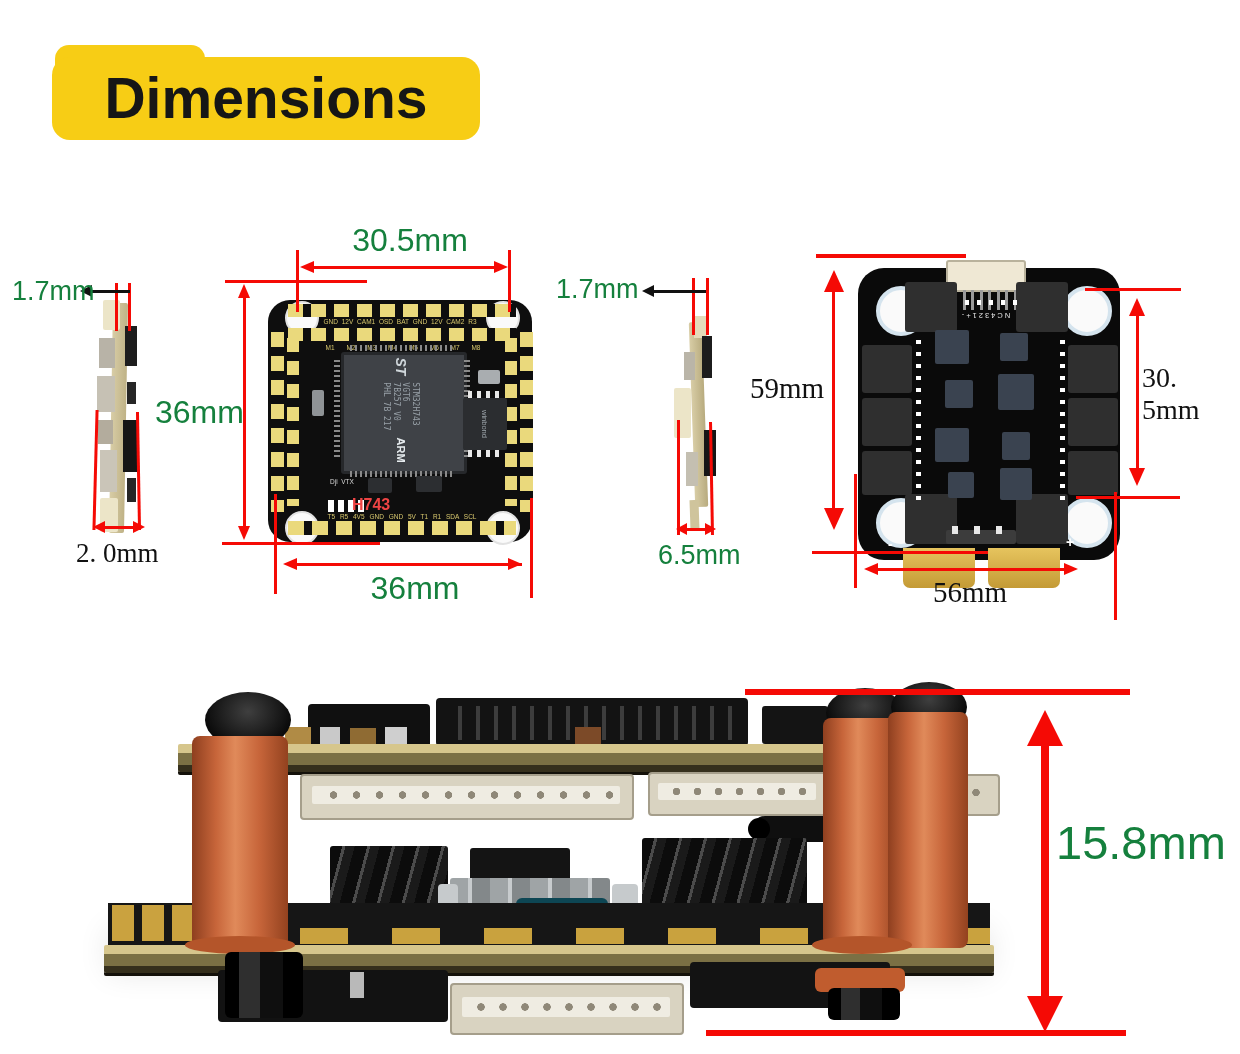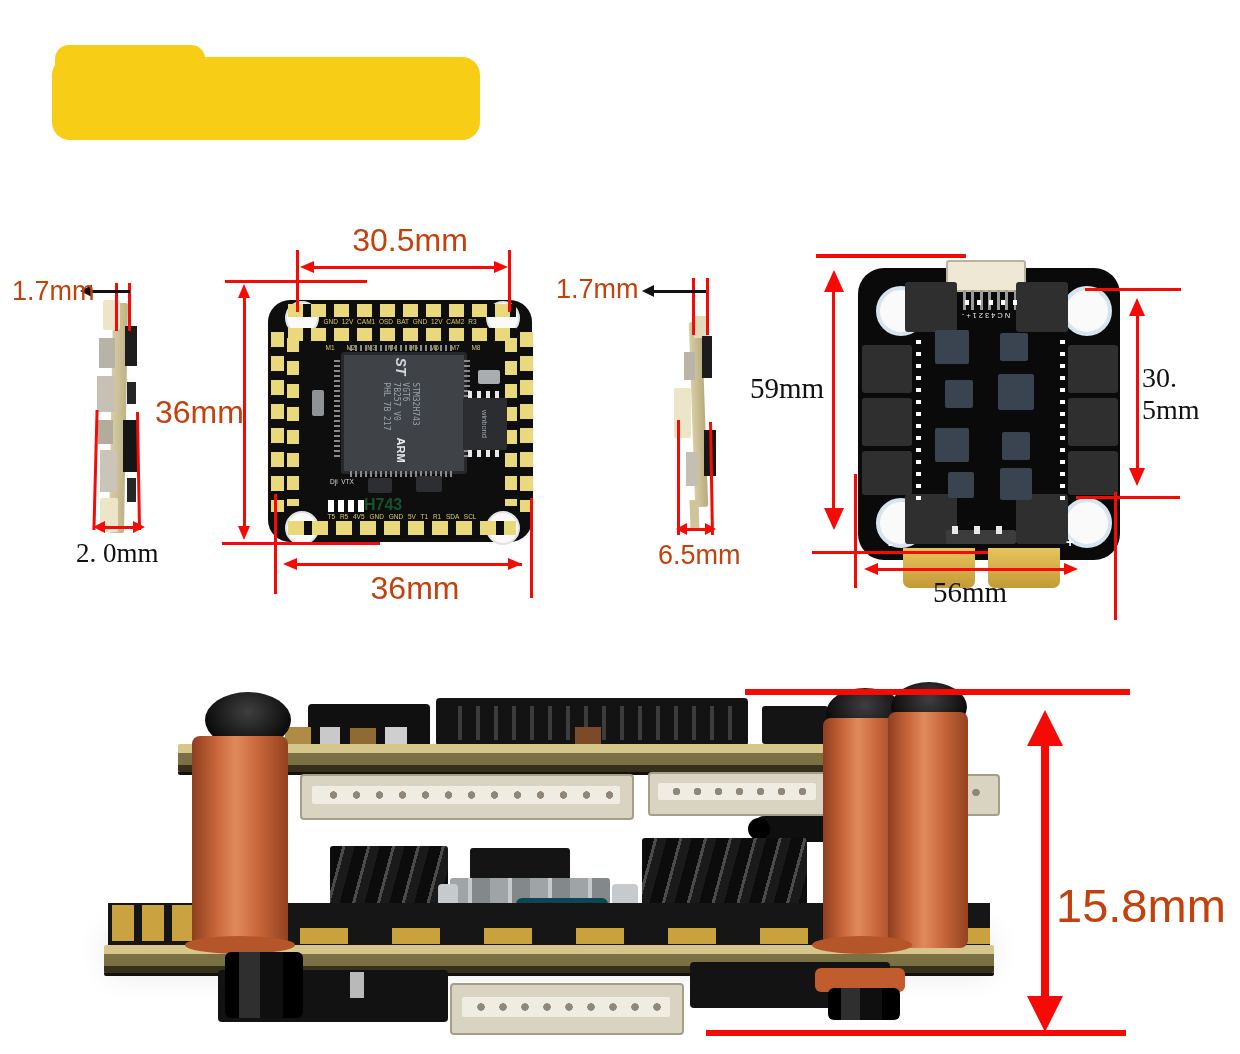--- a/index.html
+++ b/index.html
@@ -1,21 +1,21 @@
 <!DOCTYPE html>
 <html><head>
 <meta charset="utf-8">
 <style>
   html,body{margin:0;padding:0;background:#fff;}
   #canvas{position:relative;width:1240px;height:1054px;background:#ffffff;overflow:hidden;
           font-family:"Liberation Sans",sans-serif;}
   .abs{position:absolute;}
   .red{position:absolute;background:#f50a05;}
   .tri{position:absolute;width:0;height:0;}
-  .lblS{position:absolute;color:#c2410c;font-family:"Liberation Sans",sans-serif;}
+  .lblS{position:absolute;color:#15803d;font-family:"Liberation Sans",sans-serif;}
   .lblF{position:absolute;color:#111;font-family:"Liberation Serif","DejaVu Serif",serif;}
   .padtxt{position:absolute;color:#d8c86e;font-size:6.5px;line-height:8px;white-space:nowrap;}
   .hole{position:absolute;border-radius:50%;background:#fafafa;}
   .fet{position:absolute;background:#2f2f2f;border-radius:3px;}
   .chipq{position:absolute;background:#3a4350;border-radius:2px;}
   .jst{position:absolute;background:#d9d3c1;border:2px solid #a59e8b;border-radius:4px;}
   .jstin{position:absolute;background:#efece2;border-radius:2px;}
   .jstdots{position:absolute;background-image:radial-gradient(circle at 50% 50%, #8f8878 0 3.5px, transparent 4px);
            background-size:23px 100%;background-repeat:repeat-x;}
   .fins{position:absolute;border-radius:3px;background:repeating-linear-gradient(105deg,#0c0c0c 0 12px,#4b4b4b 12px 15px,#1a1a1a 15px 24px);}
@@ -24,20 +24,21 @@
   .nut{position:absolute;border-radius:6px;background:linear-gradient(90deg,#000 0 18%,#2f2f2f 18% 45%,#0f0f0f 45% 75%,#000 75%);}
   .boardedge{position:absolute;background:linear-gradient(180deg,#d6c68c 0 9px,#7b7044 9px 21px,#352f1c 21px 100%);border-radius:2px;}
 </style>
 </head>
 <body>
 
 <div id="canvas">
 
   <div class="abs" style="left:55px;top:45px;width:150px;height:60px;background:#F7CD15;border-radius:14px;"></div>
   <div class="abs" style="left:52px;top:57px;width:428px;height:83px;background:#F7CD15;border-radius:18px;"></div>
+  <div class="lblS" style="left:52px;top:57px;width:428px;height:83px;line-height:83px;text-align:center;font-size:57px;font-weight:bold;color:#161616;">Dimensions</div>
 
   <div>
     <div class="abs" style="left:111px;top:303px;width:15px;height:230px;background:linear-gradient(90deg,#d8cda6,#bfb286);transform:rotate(1deg);border-radius:2px;"></div>
     <div class="abs" style="left:103px;top:300px;width:17px;height:30px;background:#ece5c8;border-radius:2px;"></div>
     <div class="abs" style="left:99px;top:338px;width:16px;height:30px;background:#b8b3a7;"></div>
     <div class="abs" style="left:97px;top:376px;width:18px;height:36px;background:#c6c1b4;"></div>
     <div class="abs" style="left:98px;top:420px;width:15px;height:24px;background:#b3ac9d;"></div>
     <div class="abs" style="left:100px;top:450px;width:17px;height:42px;background:#cac5b8;"></div>
     <div class="abs" style="left:100px;top:498px;width:18px;height:34px;background:#ece5c8;border-radius:2px;"></div>
     <div class="abs" style="left:125px;top:326px;width:12px;height:40px;background:#1d1d1d;"></div>
@@ -98,21 +99,21 @@
 
     <div class="abs" style="left:312px;top:390px;width:12px;height:26px;background:#8f9396;border-radius:2px;"></div>
     <div class="abs" style="left:478px;top:370px;width:22px;height:14px;background:#a9adb0;border-radius:2px;"></div>
     <div class="abs" style="left:416px;top:476px;width:26px;height:16px;background:#2c2e31;border-radius:2px;"></div>
     <div class="abs" style="left:368px;top:478px;width:24px;height:15px;background:#2c2e31;border-radius:2px;"></div>
 
     <div class="padtxt" style="left:330px;top:478px;color:#d9d9d9;">
       <span>Dji</span>&nbsp;&nbsp;<span>VTX</span>
     </div>
     <div class="abs" style="left:328px;top:500px;width:36px;height:12px;background:repeating-linear-gradient(90deg,#fff 0 6px,transparent 6px 10px);"></div>
-    <div class="abs" style="left:364px;top:496px;font-size:16px;font-weight:bold;color:#14532d;">H743</div>
+    <div class="abs" style="left:352px;top:496px;font-size:16px;font-weight:bold;color:#ef4444;">H743</div>
     <div class="padtxt" style="left:286px;top:513px;width:232px;text-align:center;word-spacing:3px;">T5 R5 4V5 GND GND 5V T1 R1 SDA SCL</div>
     <div class="abs" style="left:288px;top:521px;width:228px;height:14px;background:repeating-linear-gradient(90deg,#ead97c 0 16px,#0e0e0e 16px 24px);"></div>
 
     <div class="red" style="left:296px;top:250px;width:3px;height:62px;"></div>
     <div class="red" style="left:508px;top:250px;width:3px;height:62px;"></div>
     <div class="red" style="left:310px;top:266px;width:188px;height:3px;"></div>
     <div class="tri" style="left:300px;top:261px;border-top:6.5px solid transparent;border-bottom:6.5px solid transparent;border-right:14px solid #f50a05;"></div>
     <div class="tri" style="left:494px;top:261px;border-top:6.5px solid transparent;border-bottom:6.5px solid transparent;border-left:14px solid #f50a05;"></div>
     <div class="lblS" style="left:340px;top:222px;width:140px;text-align:center;font-size:32px;">30.5mm</div>
     <div class="red" style="left:225px;top:280px;width:142px;height:3px;"></div>
@@ -277,16 +278,16 @@
     <div class="cyl" style="left:888px;top:712px;width:80px;height:236px;"></div>
     <div class="abs" style="left:812px;top:936px;width:100px;height:18px;background:#b4552a;border-radius:50%;"></div>
     <div class="abs" style="left:815px;top:968px;width:90px;height:24px;background:#c05c2e;border-radius:6px;"></div>
     <div class="nut" style="left:828px;top:988px;width:72px;height:32px;"></div>
 
     <div class="red" style="left:745px;top:689px;width:385px;height:6px;"></div>
     <div class="red" style="left:706px;top:1030px;width:420px;height:6px;"></div>
     <div class="red" style="left:1041px;top:738px;width:8px;height:266px;"></div>
     <div class="tri" style="left:1027px;top:710px;border-left:18px solid transparent;border-right:18px solid transparent;border-bottom:36px solid #f50a05;"></div>
     <div class="tri" style="left:1027px;top:996px;border-left:18px solid transparent;border-right:18px solid transparent;border-top:36px solid #f50a05;"></div>
-    <div class="lblS" style="left:1056px;top:878px;font-size:47px;">15.8mm</div>
+    <div class="lblS" style="left:1056px;top:815px;font-size:47px;">15.8mm</div>
   </div>
 
 </div>
 
 </body></html>

